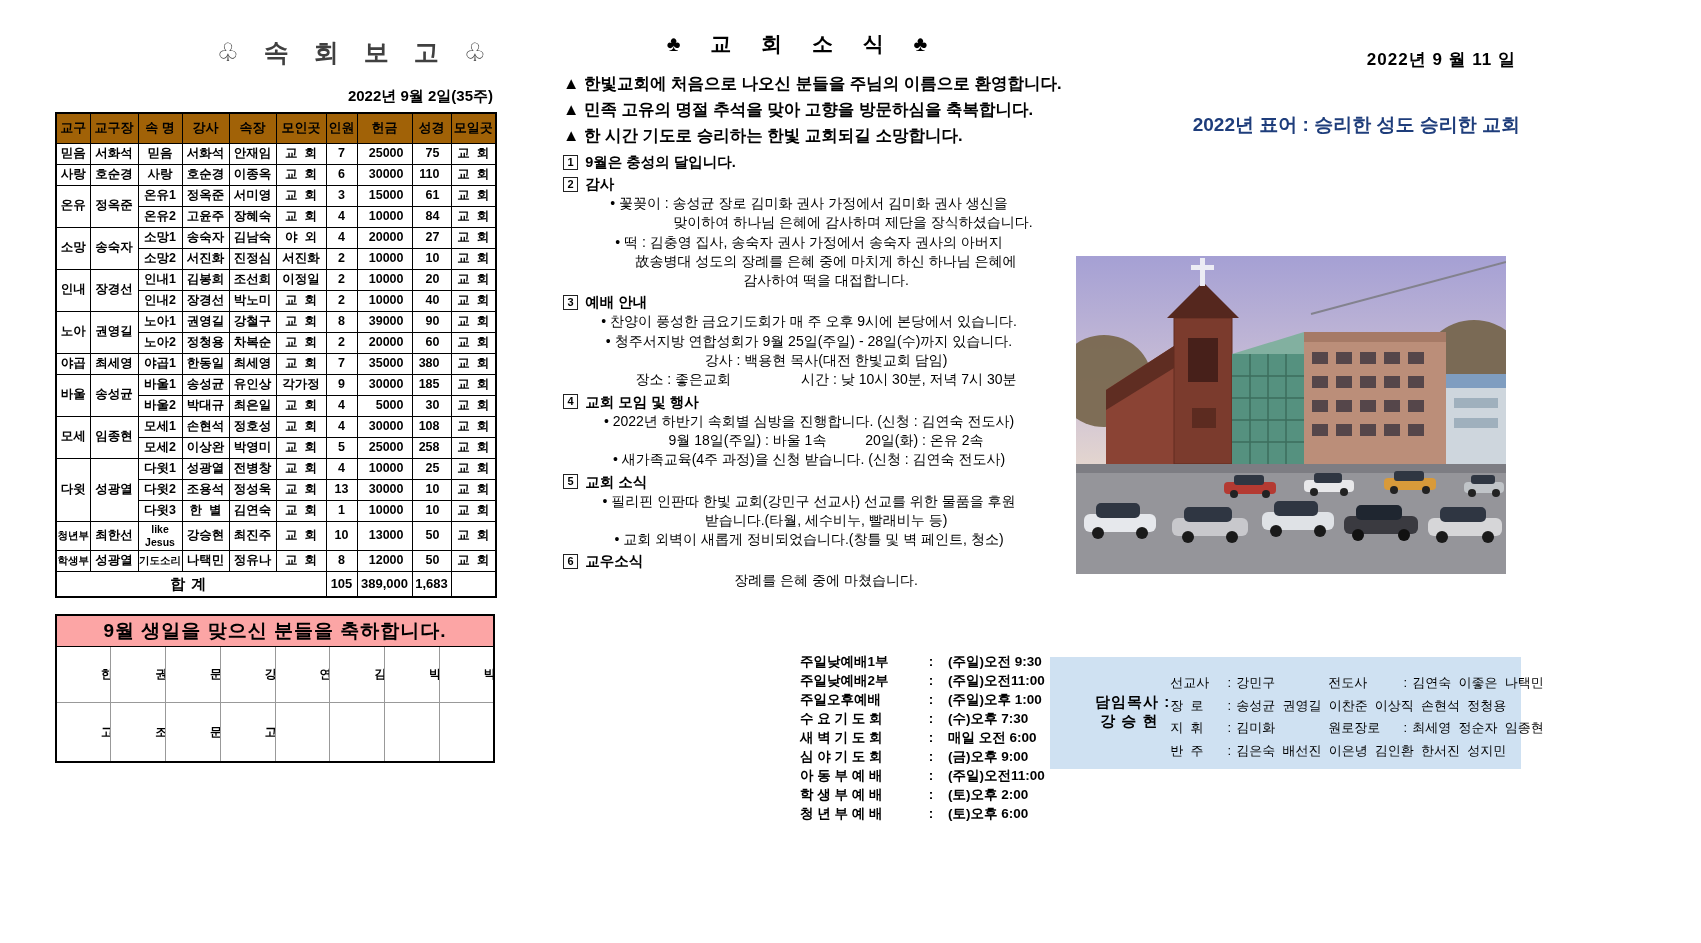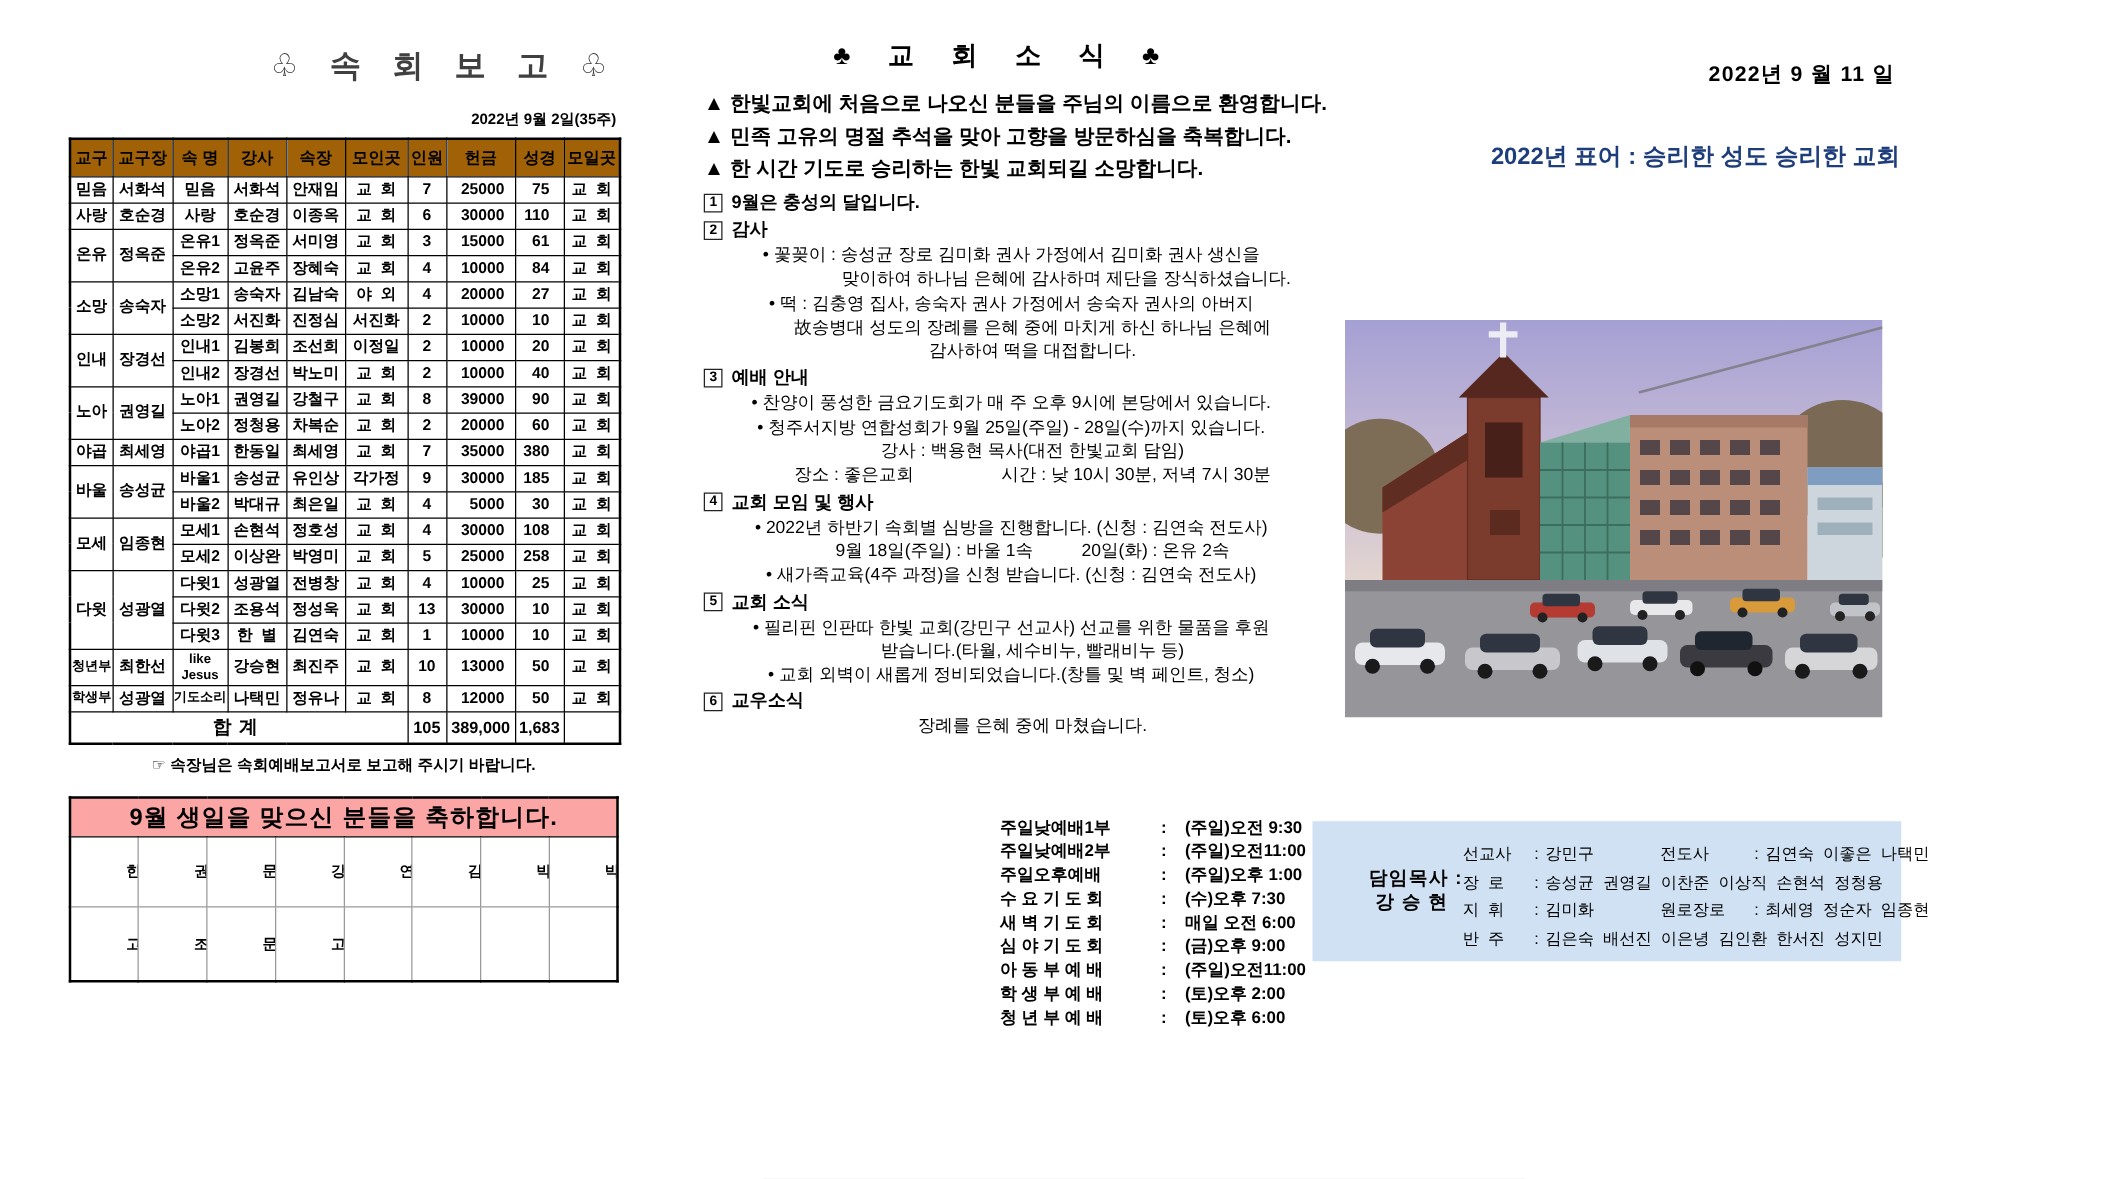--- a/index.html
+++ b/index.html
@@ -2,21 +2,21 @@
 <html><head>
 <meta charset="utf-8">
 <style>
   * { margin:0; padding:0; box-sizing:border-box; }
   body { font-family:"Liberation Sans","DejaVu Sans",sans-serif; background:#e8e8e8; }
   .page { position:relative; width:1701px; height:943px; background:#ffffff; overflow:hidden; }
 
   
   .left-col { position:absolute; left:55px; top:36px; width:440px; }
   .report-title { text-align:right; font-size:25px; font-weight:bold; letter-spacing:9px; color:#404040; }
-  .report-date { text-align:right; font-size:12px; font-weight:bold; margin-top:18px; padding-right:2px; }
+  .report-date { text-align:right; font-size:15px; font-weight:bold; margin-top:18px; padding-right:2px; }
   table.report { border-collapse:collapse; width:440px; margin-top:6px; table-layout:fixed; }
   table.report td { border:1px solid #000; text-align:center; font-size:12.5px; font-weight:bold;
                     white-space:pre; padding:1px 0; height:21px; line-height:1.25; overflow:hidden; }
   table.report { border:2px solid #000; }
   table.report tr.head td { background:#a16207; font-size:13px; height:30px; }
   td.c-money { text-align:right !important; padding-right:8px !important; }
   td.c-bible { text-align:right !important; padding-right:11px !important; }
   td.sm { font-size:10.5px !important; }
   tr.total-row td { height:26px; font-size:13px; }
   td.total-label { font-size:15px !important; letter-spacing:6px; }
@@ -315,21 +315,20 @@
       <tbody>
         <tr class="total-row">
           <td colspan="6" class="total-label">합계</td>
           <td>105</td>
           <td>389,000</td>
           <td>1,683</td>
           <td></td>
         </tr>
       </tbody>
     </table>
-    <div class="report-note">☞ 속장님은 속회예배보고서로 보고해 주시기 바랍니다.</div>
     <table class="bday">
       <tbody>
         <tr>
           <td class="bh" colspan="8">9월 생일을 맞으신 분들을 축하합니다.</td>
         </tr>
       </tbody>
       <tbody id="bday-body">
           <tr class="r1">
             <td class="bc">한송예(3)</td>
             <td class="bc">권피득(2)</td>

